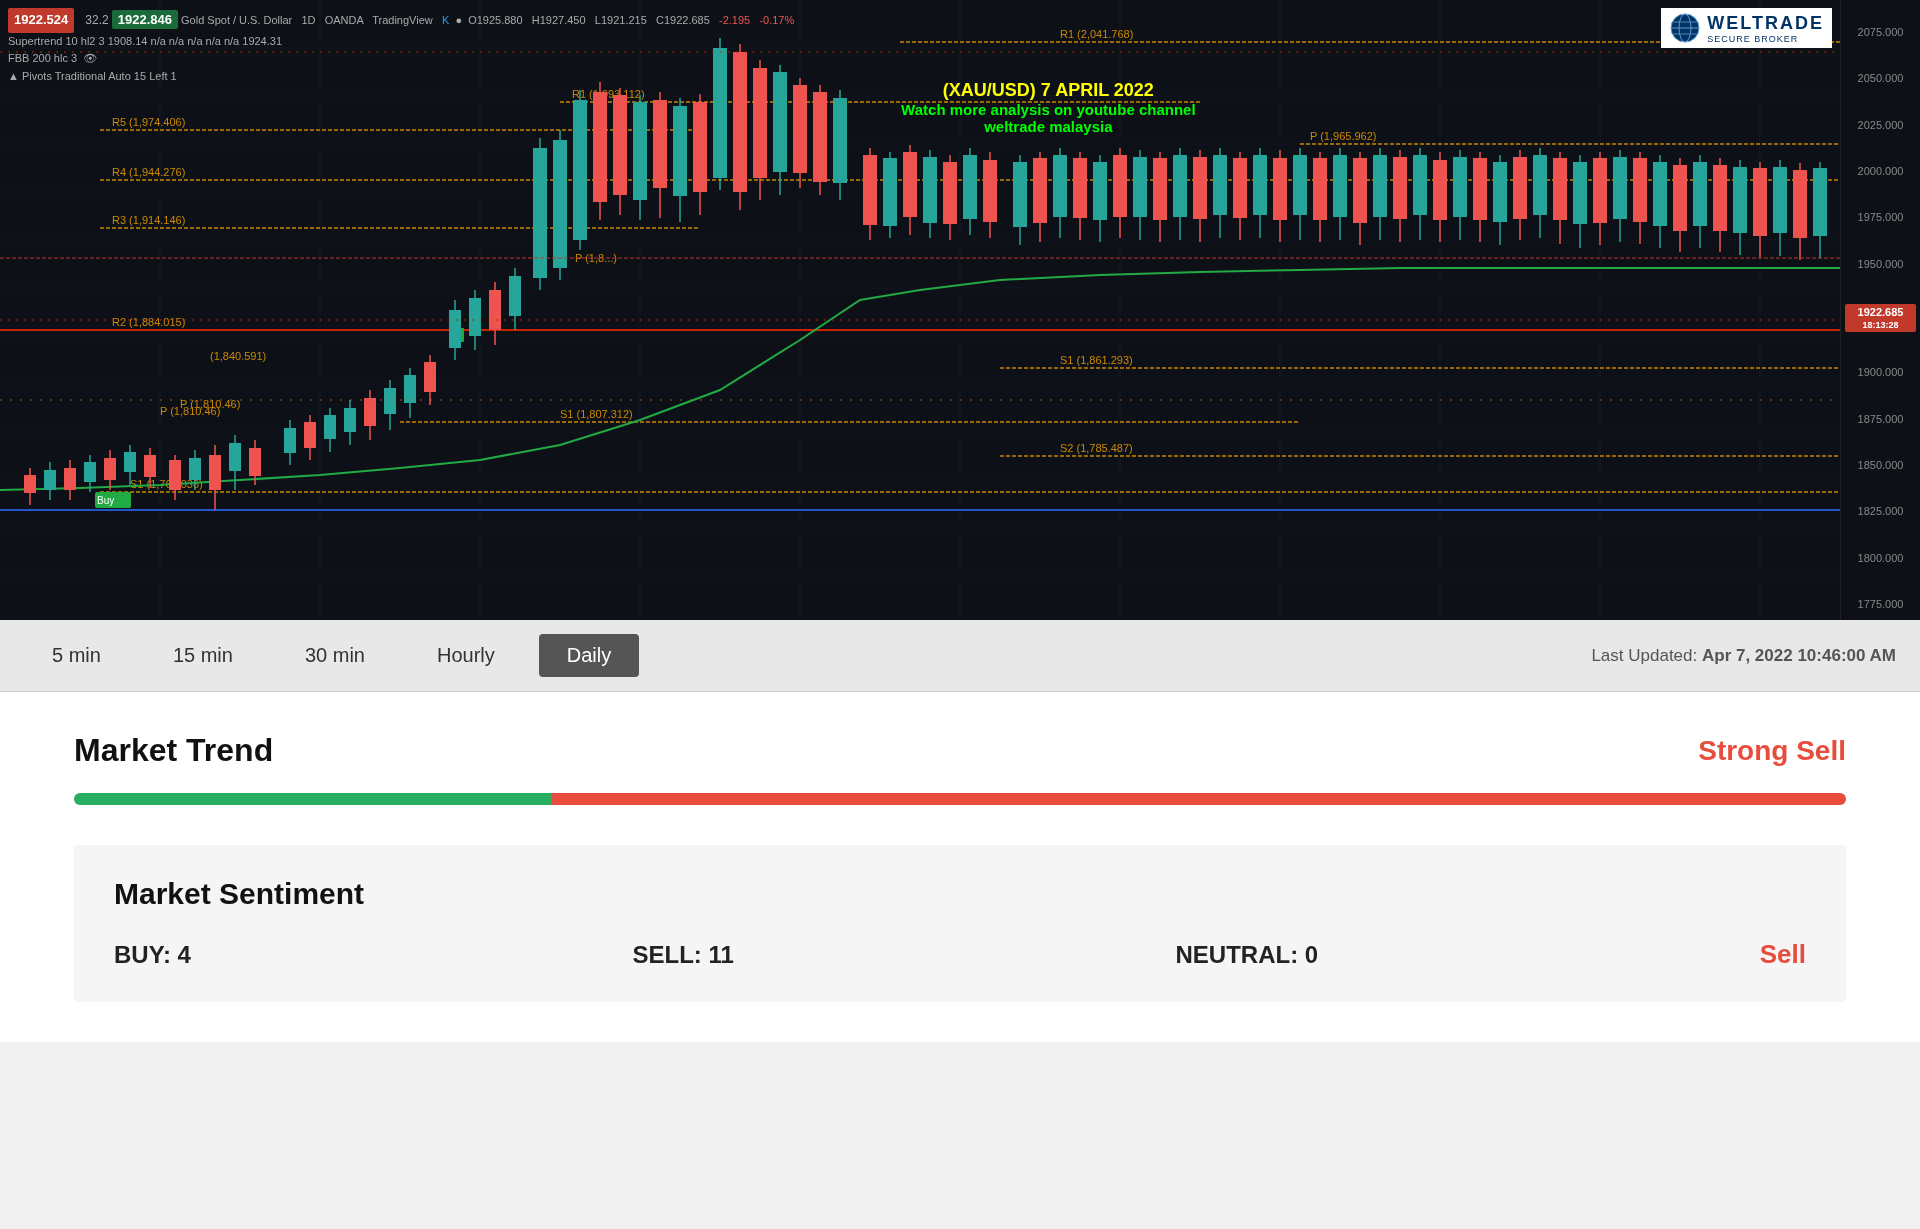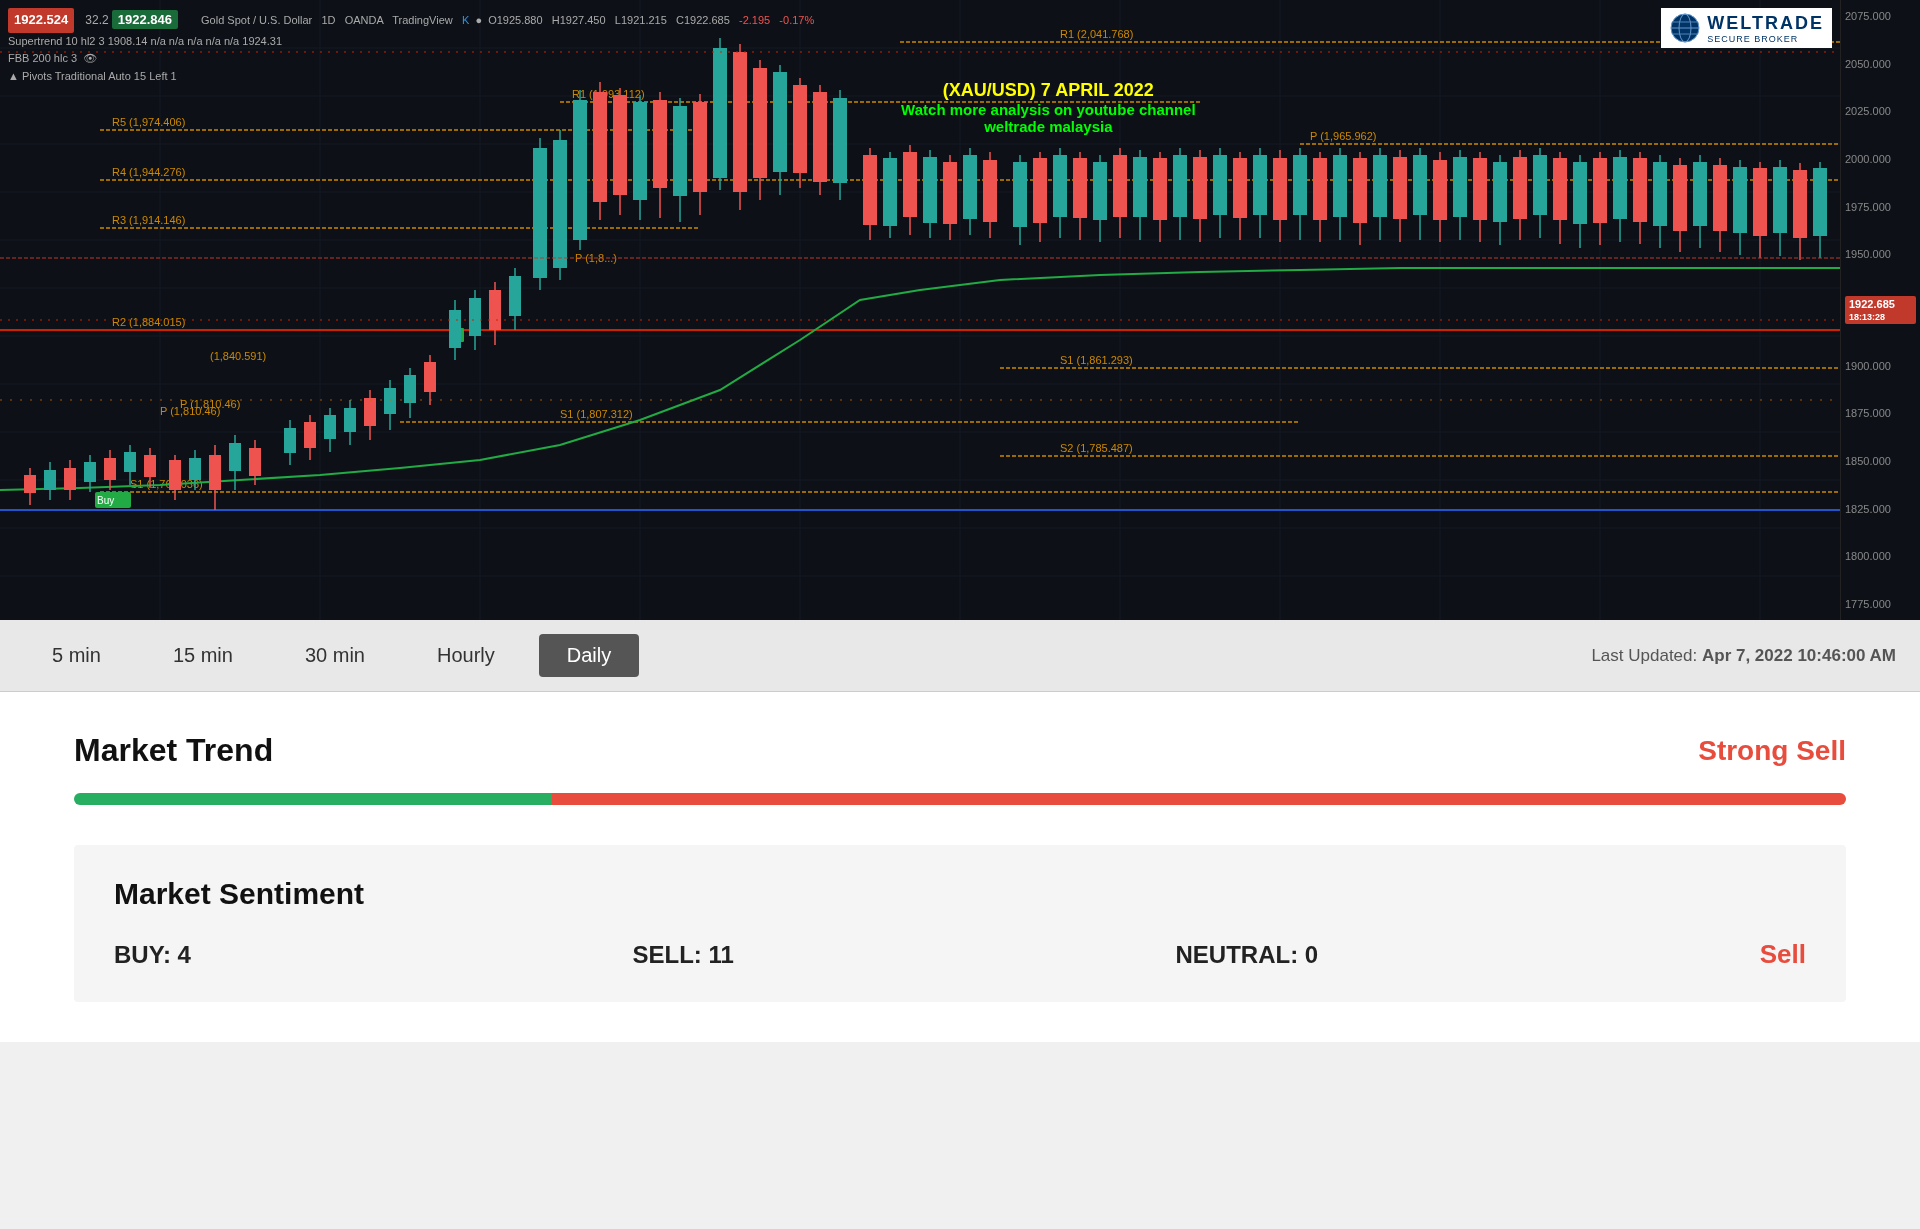--- a/index.html
+++ b/index.html
@@ -23,21 +23,22 @@
       background: #0d1117;
       border-left: 1px solid #222;
       display: flex;
       flex-direction: column;
       justify-content: space-between;
       padding: 10px 4px;
     }
     .price-label {
       color: #888;
       font-size: 11px;
-      text-align: left;
+      text-align: center;
+      margin-top: 16px;
     }
     .price-label.current {
       background: #c0392b;
       color: #fff;
       padding: 2px 4px;
       border-radius: 2px;
       font-weight: bold;
     }
 
     
@@ -541,21 +542,21 @@
     <line x1="0" y1="320" x2="1840" y2="320" stroke="#cc2200" stroke-width="1" stroke-dasharray="2,6"></line>
 
     <line x1="0" y1="400" x2="1840" y2="400" stroke="#cc6600" stroke-width="0.8" stroke-dasharray="2,8"></line>
   </svg>
 
   <div class="chart-topbar">
     <div class="title-row">
       <span class="price-badge">1922.524</span>
       <span style="color:#aaa;font-size:12px;">32.2</span>
       <span class="price-current">1922.846</span>
-      <span style="color:#aaa;margin-left:20px;">
+      <span style="color:#aaa;">
         <span>Gold Spot / U.S. Dollar</span>
         &nbsp;
         <span>1D</span>
         &nbsp;
         <span>OANDA</span>
         &nbsp;
         <span>TradingView</span>
         &nbsp;
         <span style="color:#2196F3;">K</span>
         &nbsp;●&nbsp;

